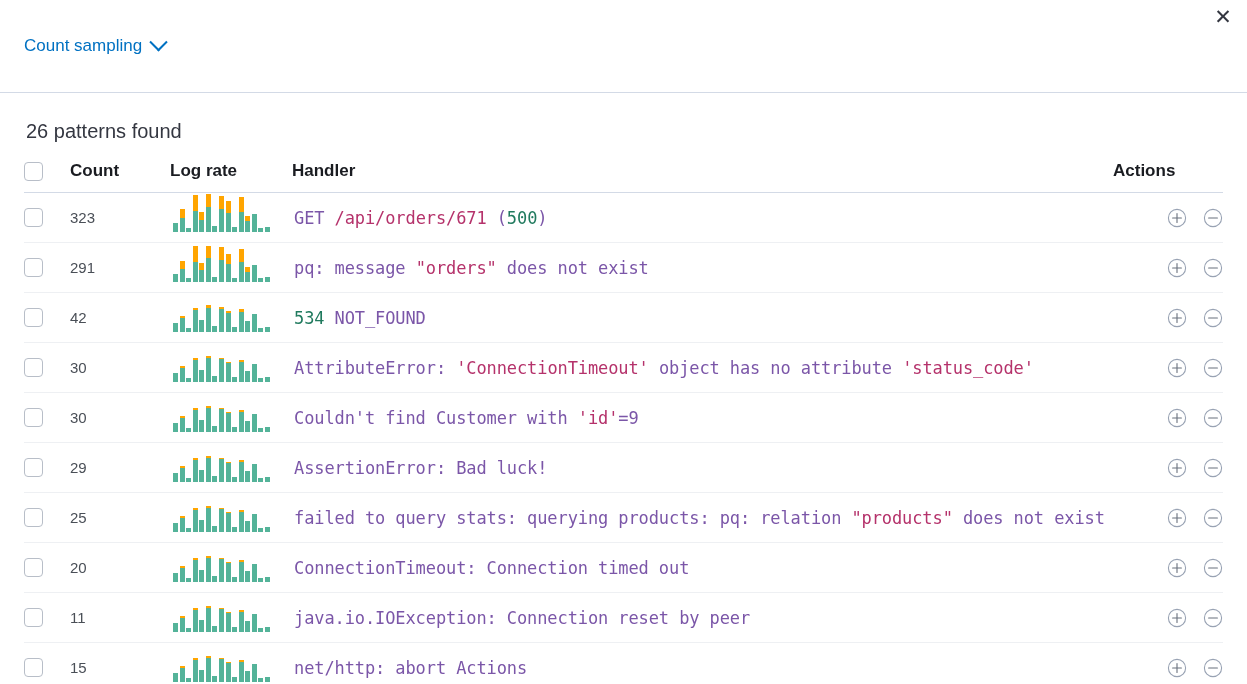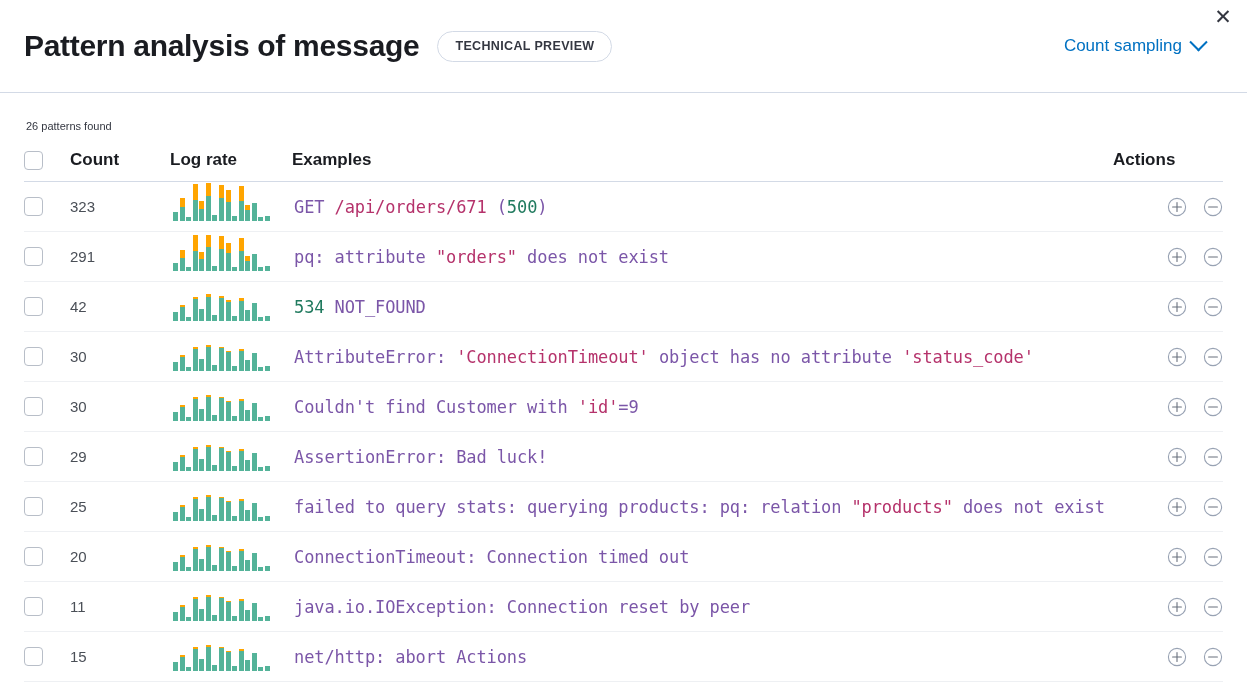--- a/index.html
+++ b/index.html
@@ -70,21 +70,21 @@
     display: flex; align-items: center; justify-content: center;
     cursor: pointer;
     color: #343741;
     font-size: 21px;
     line-height: 1;
   }
 
   
   .panel-body { padding: 0 24px; }
   .found-label {
-    font-size: 11px;
+    font-size: 20px;
     color: #343741;
     padding: 27px 0 18px 2px;
   }
 
   
   table.patterns {
     width: 100%;
     border-collapse: collapse;
     table-layout: fixed;
   }
@@ -221,24 +221,20 @@
     border-top: 2px solid currentColor;
     border-right: 2px solid currentColor;
   }
   .arrow-g.left  { transform: rotate(-135deg); }
   .arrow-g.right { transform: rotate(45deg); }
 </style>
 </head>
 <body>
 
 <div class="panel-header">
-  <div class="header-left">
-    <div class="page-title">Pattern analysis of message</div>
-    <div class="tech-badge">TECHNICAL PREVIEW</div>
-  </div>
   <div class="header-right">
     <span>Count sampling</span>
     <span class="chev"></span>
   </div>
   <div class="close-btn">✕</div>
 </div>
 
 <div class="panel-body">
   <div class="found-label">26 patterns found</div>
 
@@ -250,21 +246,21 @@
         <col class="col-ex">
         <col class="col-act">
     </colgroup>
     <thead>
       <tr>
         <th>
           <span class="cbx"></span>
         </th>
         <th>Count</th>
         <th>Log rate</th>
-        <th>Examples</th>
+        <th>Handler</th>
         <th class="actions-th">Actions</th>
       </tr>
     </thead>
     <tbody id="rows-body">
         <tr>
           <td>
             <span class="cbx"></span>
           </td>
           <td class="count-cell">323</td>
           <td>
@@ -391,21 +387,21 @@
               </div>
               <div class="bar">
                 <div class="seg-t" style="height: 3.2px;"></div>
               </div>
               <div class="bar">
                 <div class="seg-t" style="height: 4.8px;"></div>
               </div>
             </div>
           </td>
           <td>
-            <div class="ex"><span class="tok-kw">pq: attribute </span><span class="tok-str">"orders"</span><span class="tok-kw"> does not exist</span></div>
+            <div class="ex"><span class="tok-kw">pq: message </span><span class="tok-str">"orders"</span><span class="tok-kw"> does not exist</span></div>
           </td>
           <td class="actions-cell"><span class="act-icon"><svg width="20" height="20" viewBox="0 0 20 20">
                 <circle cx="10" cy="10" r="8.6" fill="none" stroke="#98a2b3" stroke-width="1.1"></circle>
                 <path d="M10 5.6v8.8M5.6 10h8.8" stroke="#69707d" stroke-width="1.1" stroke-linecap="round"></path>
               </svg></span><span class="act-icon"><svg width="20" height="20" viewBox="0 0 20 20">
                 <circle cx="10" cy="10" r="8.6" fill="none" stroke="#98a2b3" stroke-width="1.1"></circle>
                 <path d="M5.6 10h8.8" stroke="#69707d" stroke-width="1.1" stroke-linecap="round"></path>
               </svg></span></td>
         </tr>
         <tr>

